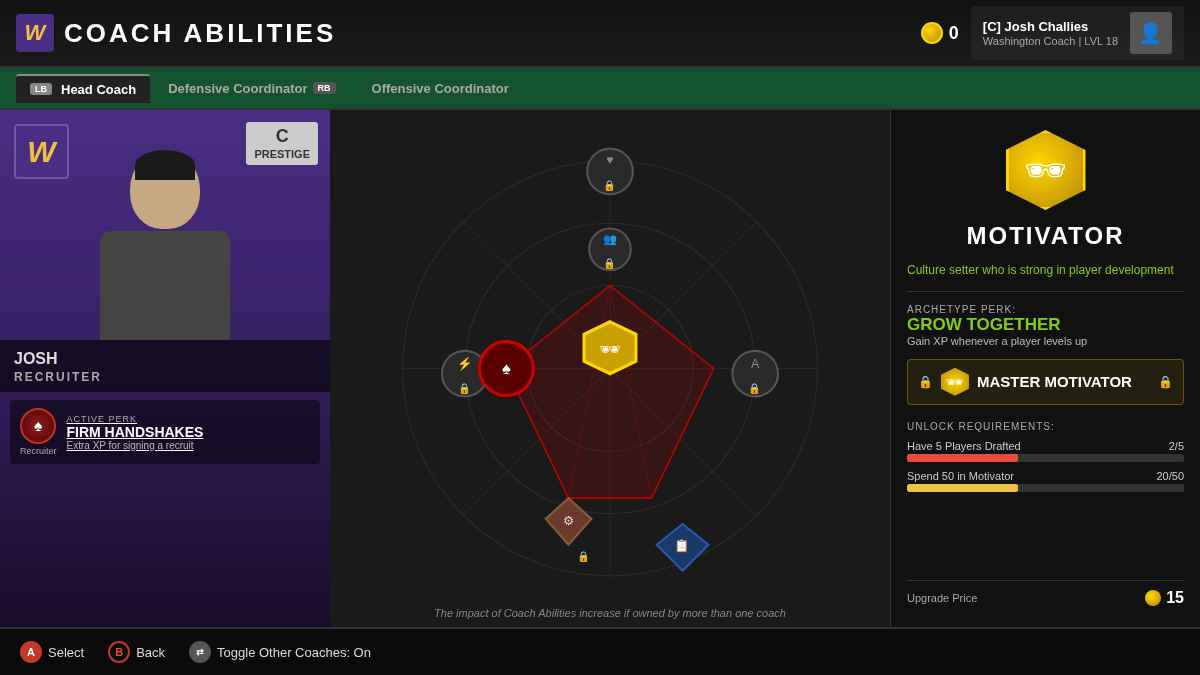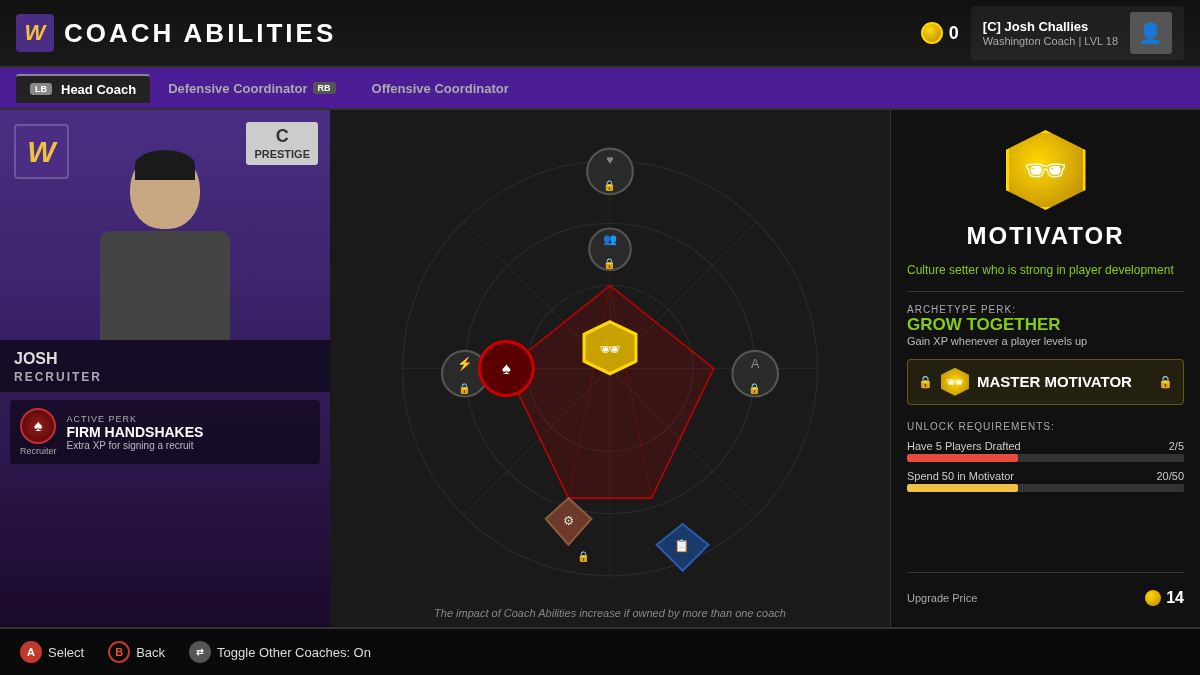--- a/index.html
+++ b/index.html
@@ -120,21 +120,21 @@
       justify-content: center;
       font-size: 20px;
     }
 
     
     .tab-bar {
       position: relative;
       z-index: 10;
       display: flex;
       align-items: center;
-      background: #4c1d95;
+      background: #14532d;
       border-bottom: 2px solid #333;
       padding: 0 16px;
       height: 42px;
       gap: 4px;
     }
 
     .tab-badge {
       background: #555;
       color: #fff;
       font-size: 9px;
@@ -316,20 +316,21 @@
       display: flex;
       align-items: center;
       justify-content: center;
       font-size: 16px;
       flex-shrink: 0;
       border: 2px solid #c03030;
     }
 
     .perk-details {
       flex: 1;
+      text-decoration: underline;
     }
 
     .perk-label {
       font-size: 9px;
       color: #aaa;
       text-transform: uppercase;
       letter-spacing: 1px;
     }
 
     .perk-name {
@@ -484,21 +485,21 @@
       height: 100%;
       border-radius: 2px;
     }
 
     .upgrade-price-row {
       display: flex;
       align-items: center;
       justify-content: space-between;
       margin-top: auto;
       border-top: 1px solid #333;
-      padding-top: 16px;
+      padding-top: 8px;
     }
 
     .upgrade-label {
       font-size: 11px;
       color: #aaa;
     }
 
     .upgrade-cost {
       display: flex;
       align-items: center;
@@ -751,21 +752,21 @@
           </div>
         </div>
 
       </div>
     </div>
 
     <div class="upgrade-price-row">
       <span class="upgrade-label">Upgrade Price</span>
       <div class="upgrade-cost">
         <div class="upgrade-coin"></div>
-        <span class="upgrade-amount">14</span>
+        <span class="upgrade-amount">15</span>
       </div>
     </div>
 
   </div>
 </div>
 
 <div class="bottom-bar">
   <div class="bottom-action">
     <div class="btn-circle btn-a">A</div>
     <span>Select</span>

